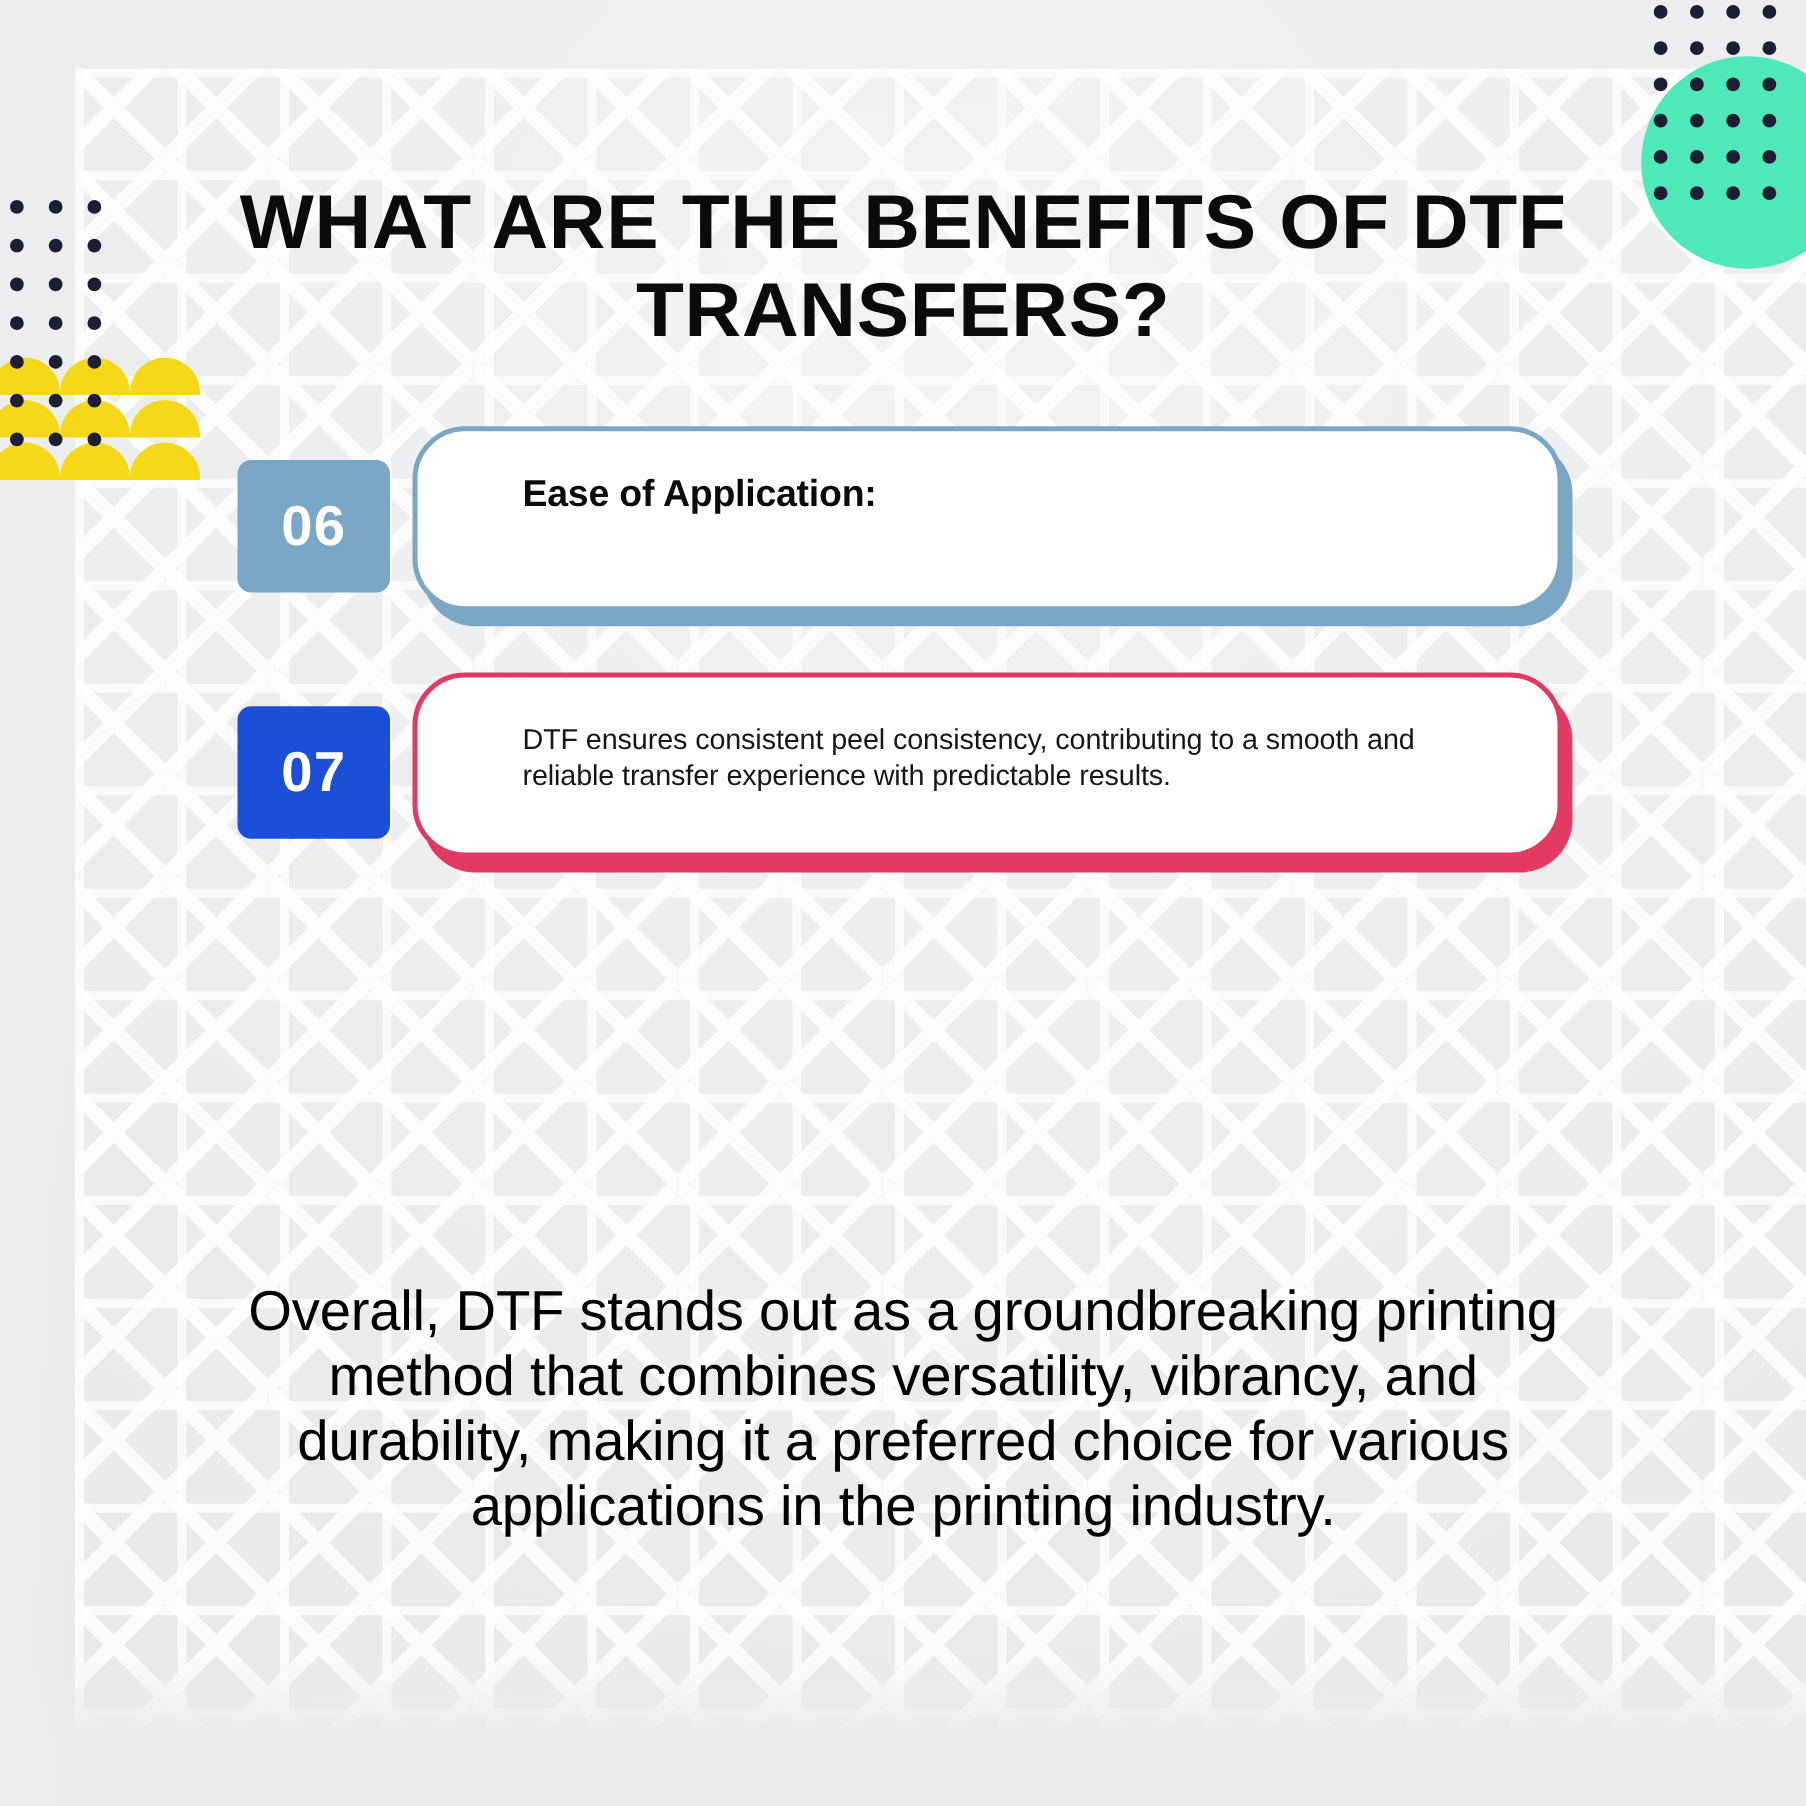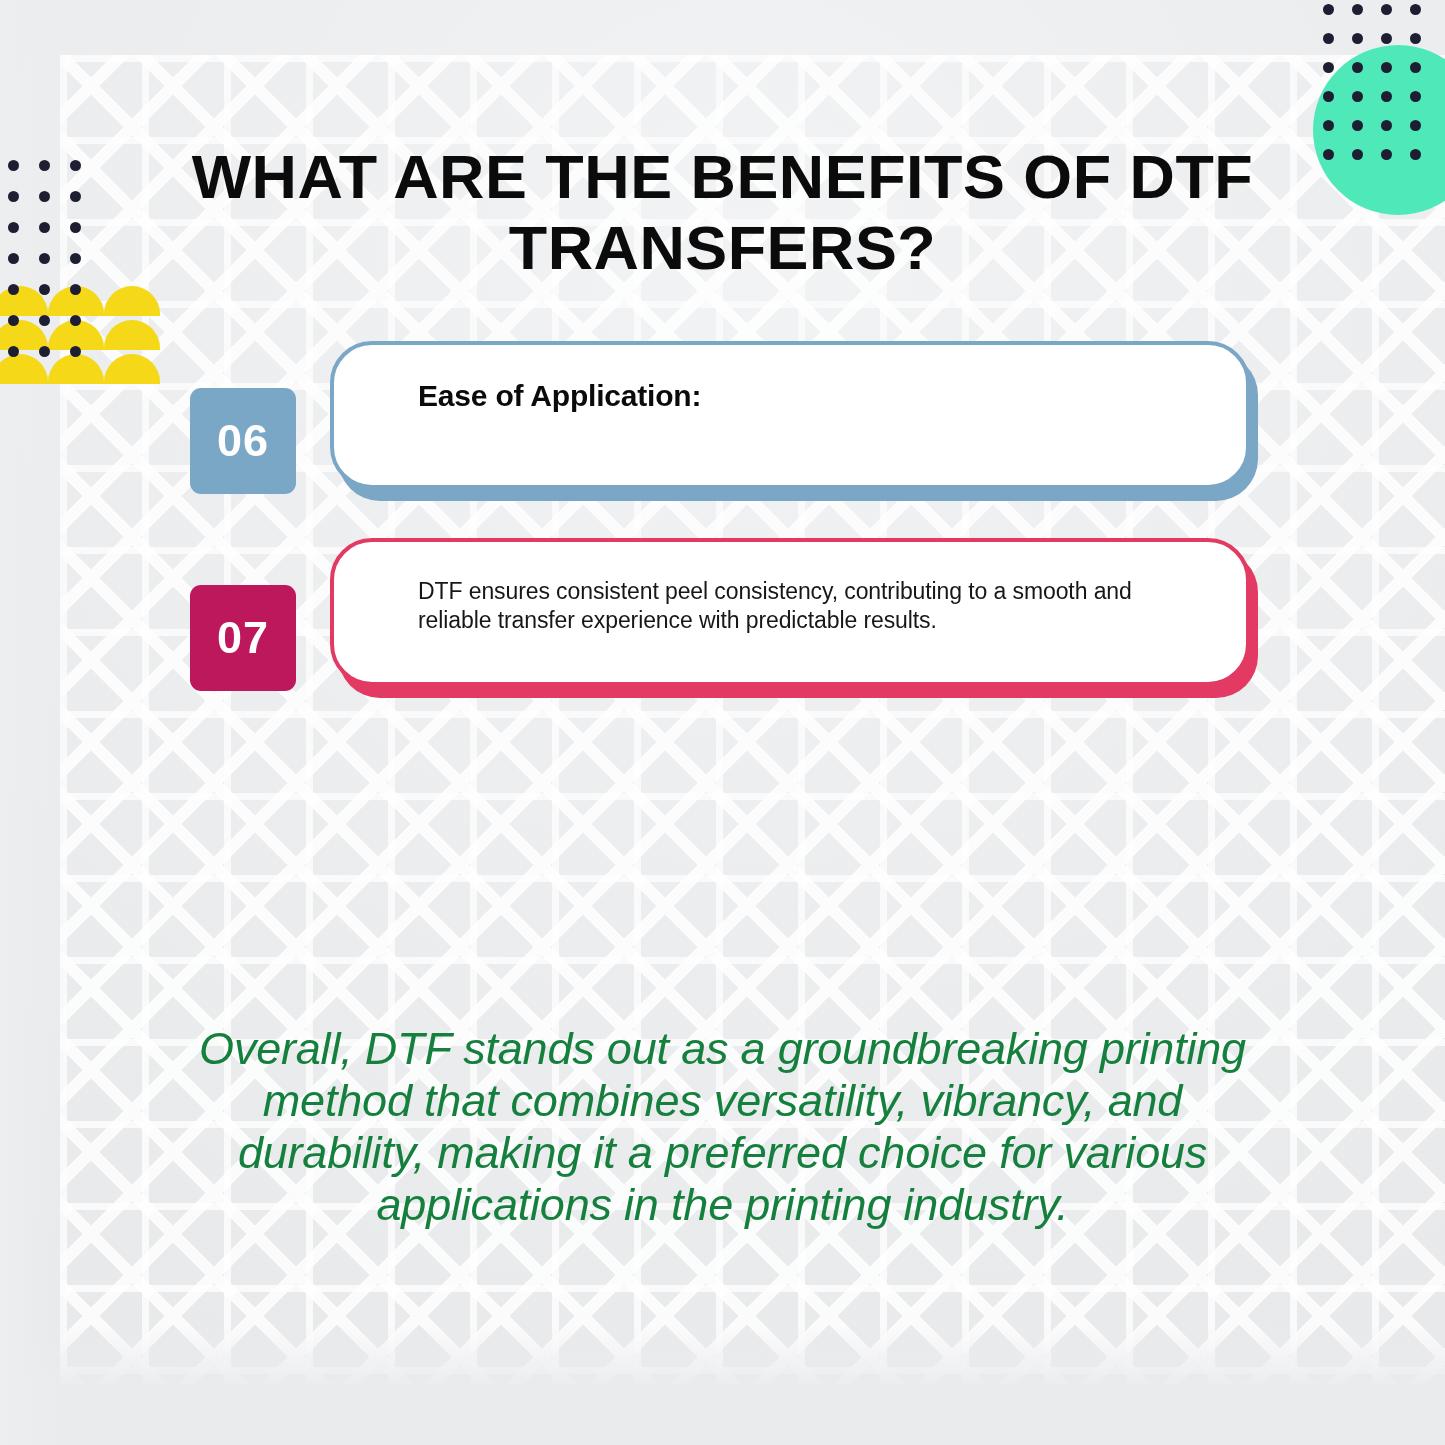--- a/index.html
+++ b/index.html
@@ -112,29 +112,28 @@
 
   .card-row {
     position:relative;
     height:160px;
     margin-bottom:37px;
   }
 
   .badge {
     position:absolute;
     left:190px; top:27px;
-    width:106px; height:106px;
+    width:122px; height:106px;
     border-radius:11px;
     display:flex; align-items:center; justify-content:center;
     font-family:"Liberation Sans", sans-serif;
     font-weight:bold;
     font-size:45px;
     letter-spacing:1px;
     color:#FFFFFF;
-    margin-top:20px;
   }
 
   .card-wrap {
     position:absolute;
     left:330px; top:0px;
     width:928px; height:160px;
   }
   .card-shadow {
     position:absolute;
     left:8px; top:12px;
@@ -168,23 +167,22 @@
     letter-spacing:-.1px;
   }
 
   .summary {
     position:absolute;
     left:175px; top:1023px; width:1095px;
     text-align:center;
     font-family:"Liberation Sans Narrow","Liberation Sans", sans-serif;
     font-size:45px;
     line-height:52px;
-    color:#15803d;
+    color:#000000;
     letter-spacing:-.2px;
-    font-style:italic;
   }
 </style>
 </head>
 <body>
 
 <div id="bg-root">
   <div class="bg-base"></div>
   <div class="bg-grid"></div>
   <div class="bg-corners"></div>
   <div class="bg-diamonds"></div>
@@ -264,21 +262,21 @@
       <div class="badge" id="badge-0" style="background: rgb(123, 167, 199);">06</div>
       <div class="card-wrap">
         <div class="card-shadow" id="shadow-0" style="background: rgb(123, 167, 199);"></div>
         <div class="card" id="card-0" style="border-color: rgb(123, 167, 199);">
           <div class="card-title">Ease of Application:</div>
         </div>
       </div>
     </div>
 
     <div class="card-row">
-      <div class="badge" id="badge-1" style="background: #be185d;">07</div>
+      <div class="badge" id="badge-1" style="background: #1d4ed8;">07</div>
       <div class="card-wrap">
         <div class="card-shadow" id="shadow-1" style="background: rgb(226, 58, 99);"></div>
         <div class="card" id="card-1" style="border-color: rgb(226, 58, 99);">
           <div class="card-body">DTF ensures consistent peel consistency, contributing to a smooth and reliable transfer experience with predictable results.</div>
         </div>
       </div>
     </div>
 
 
   </div>

